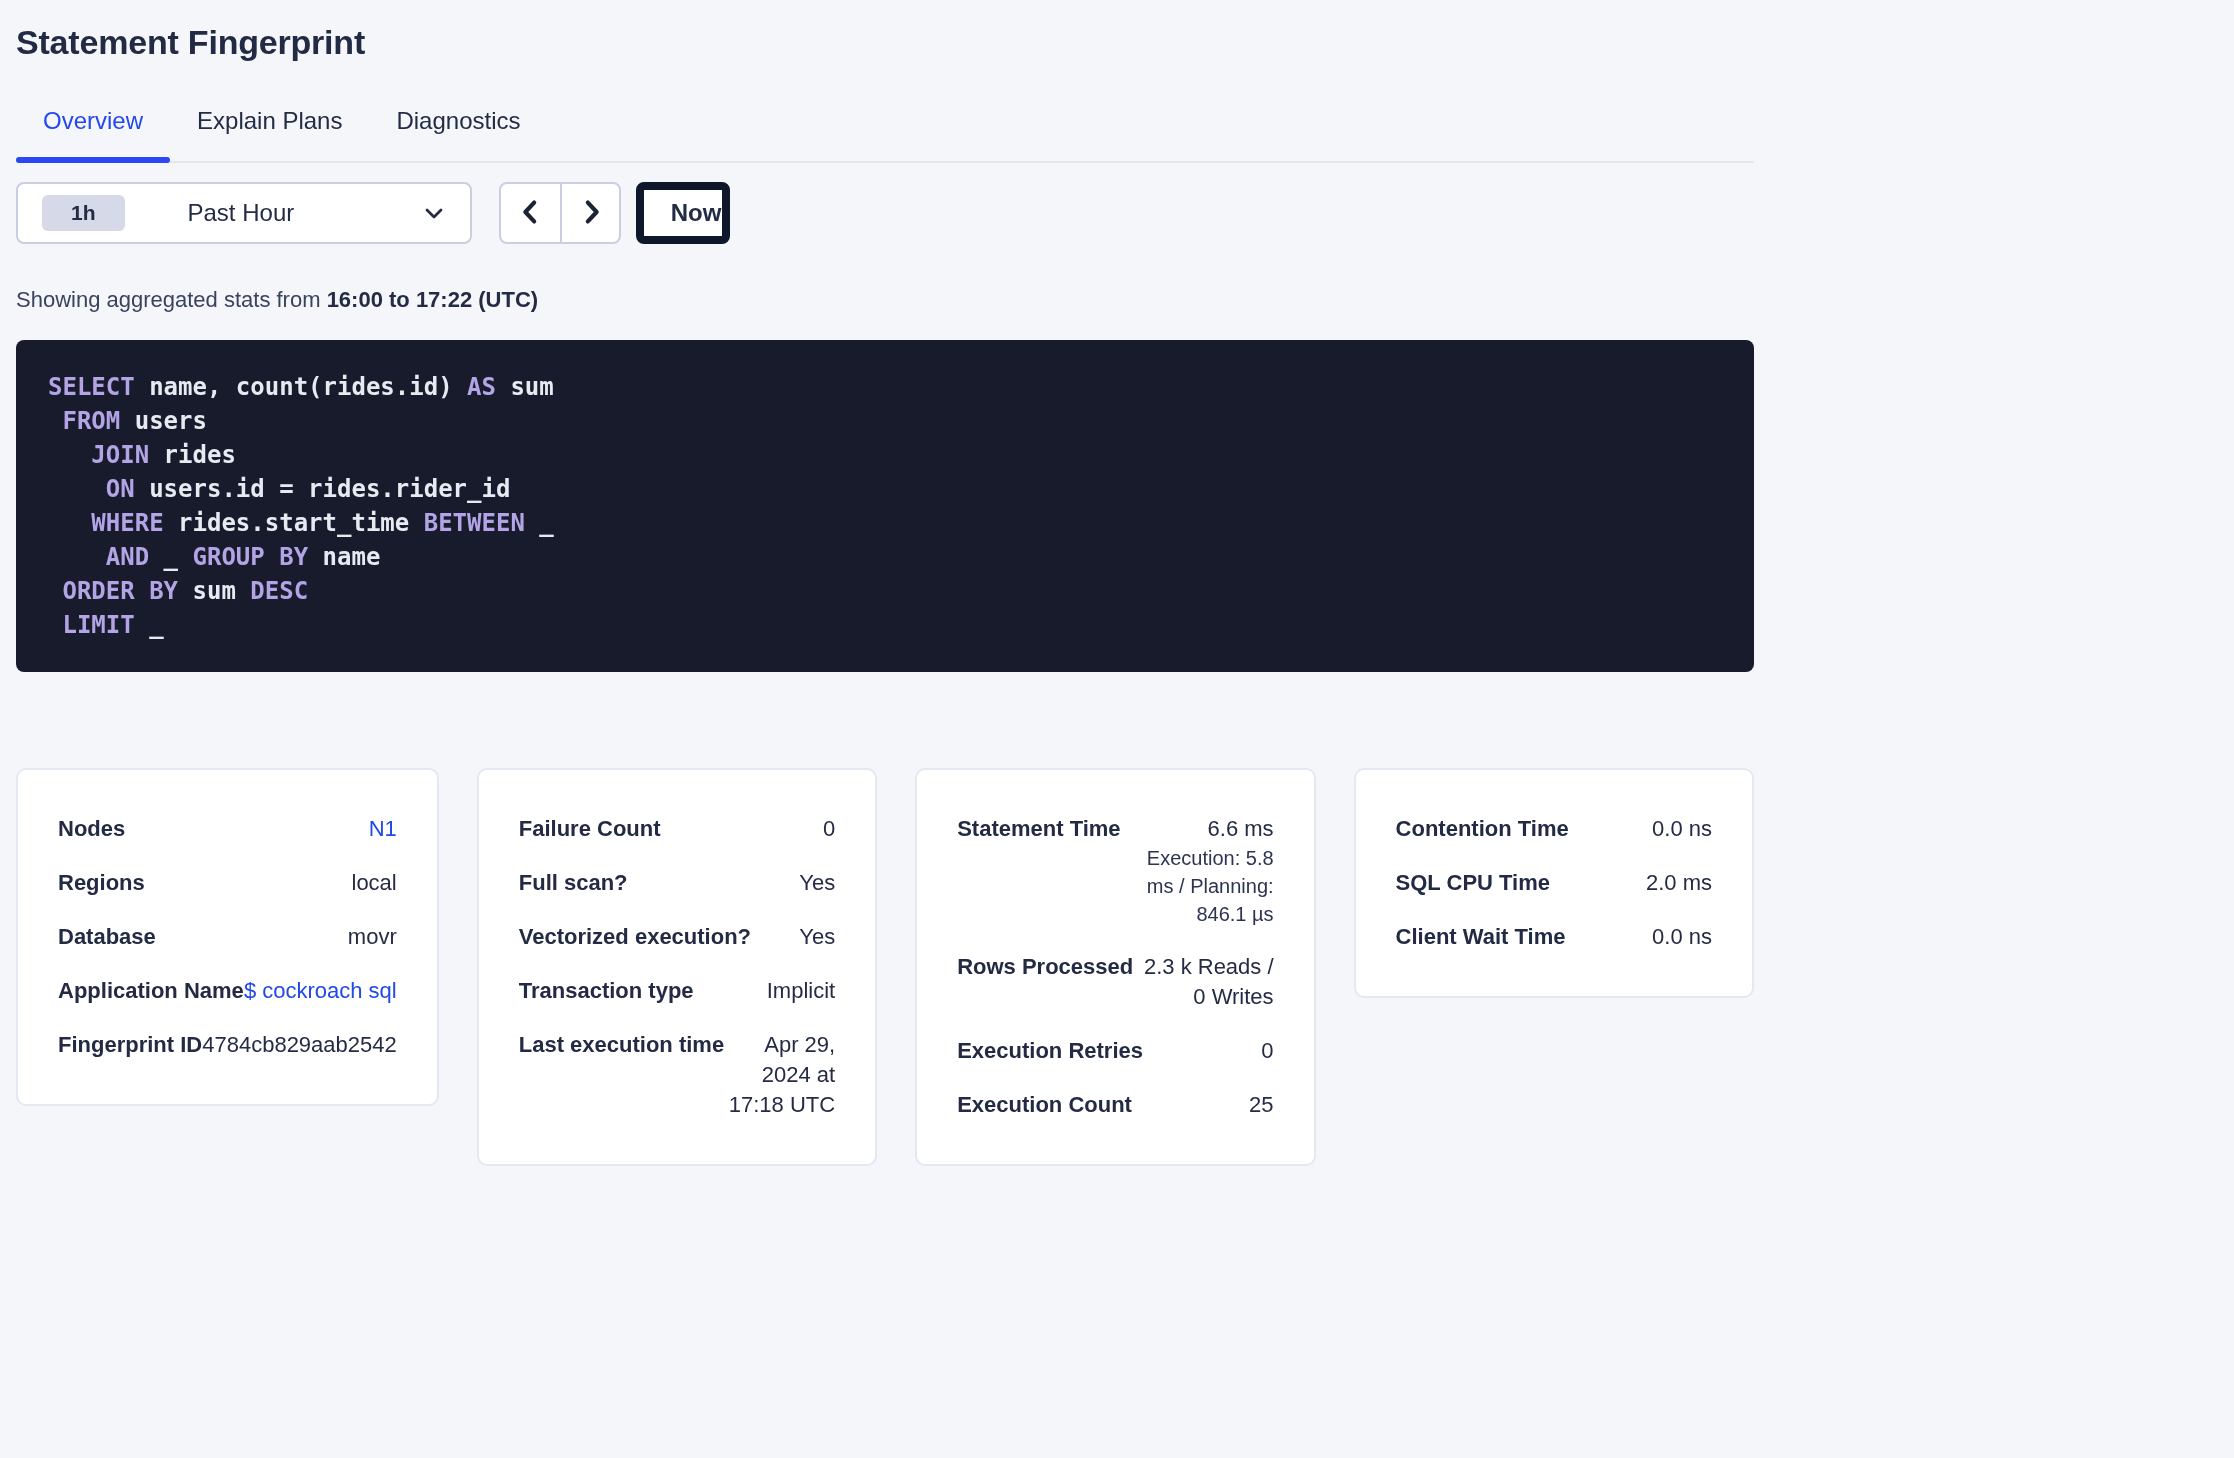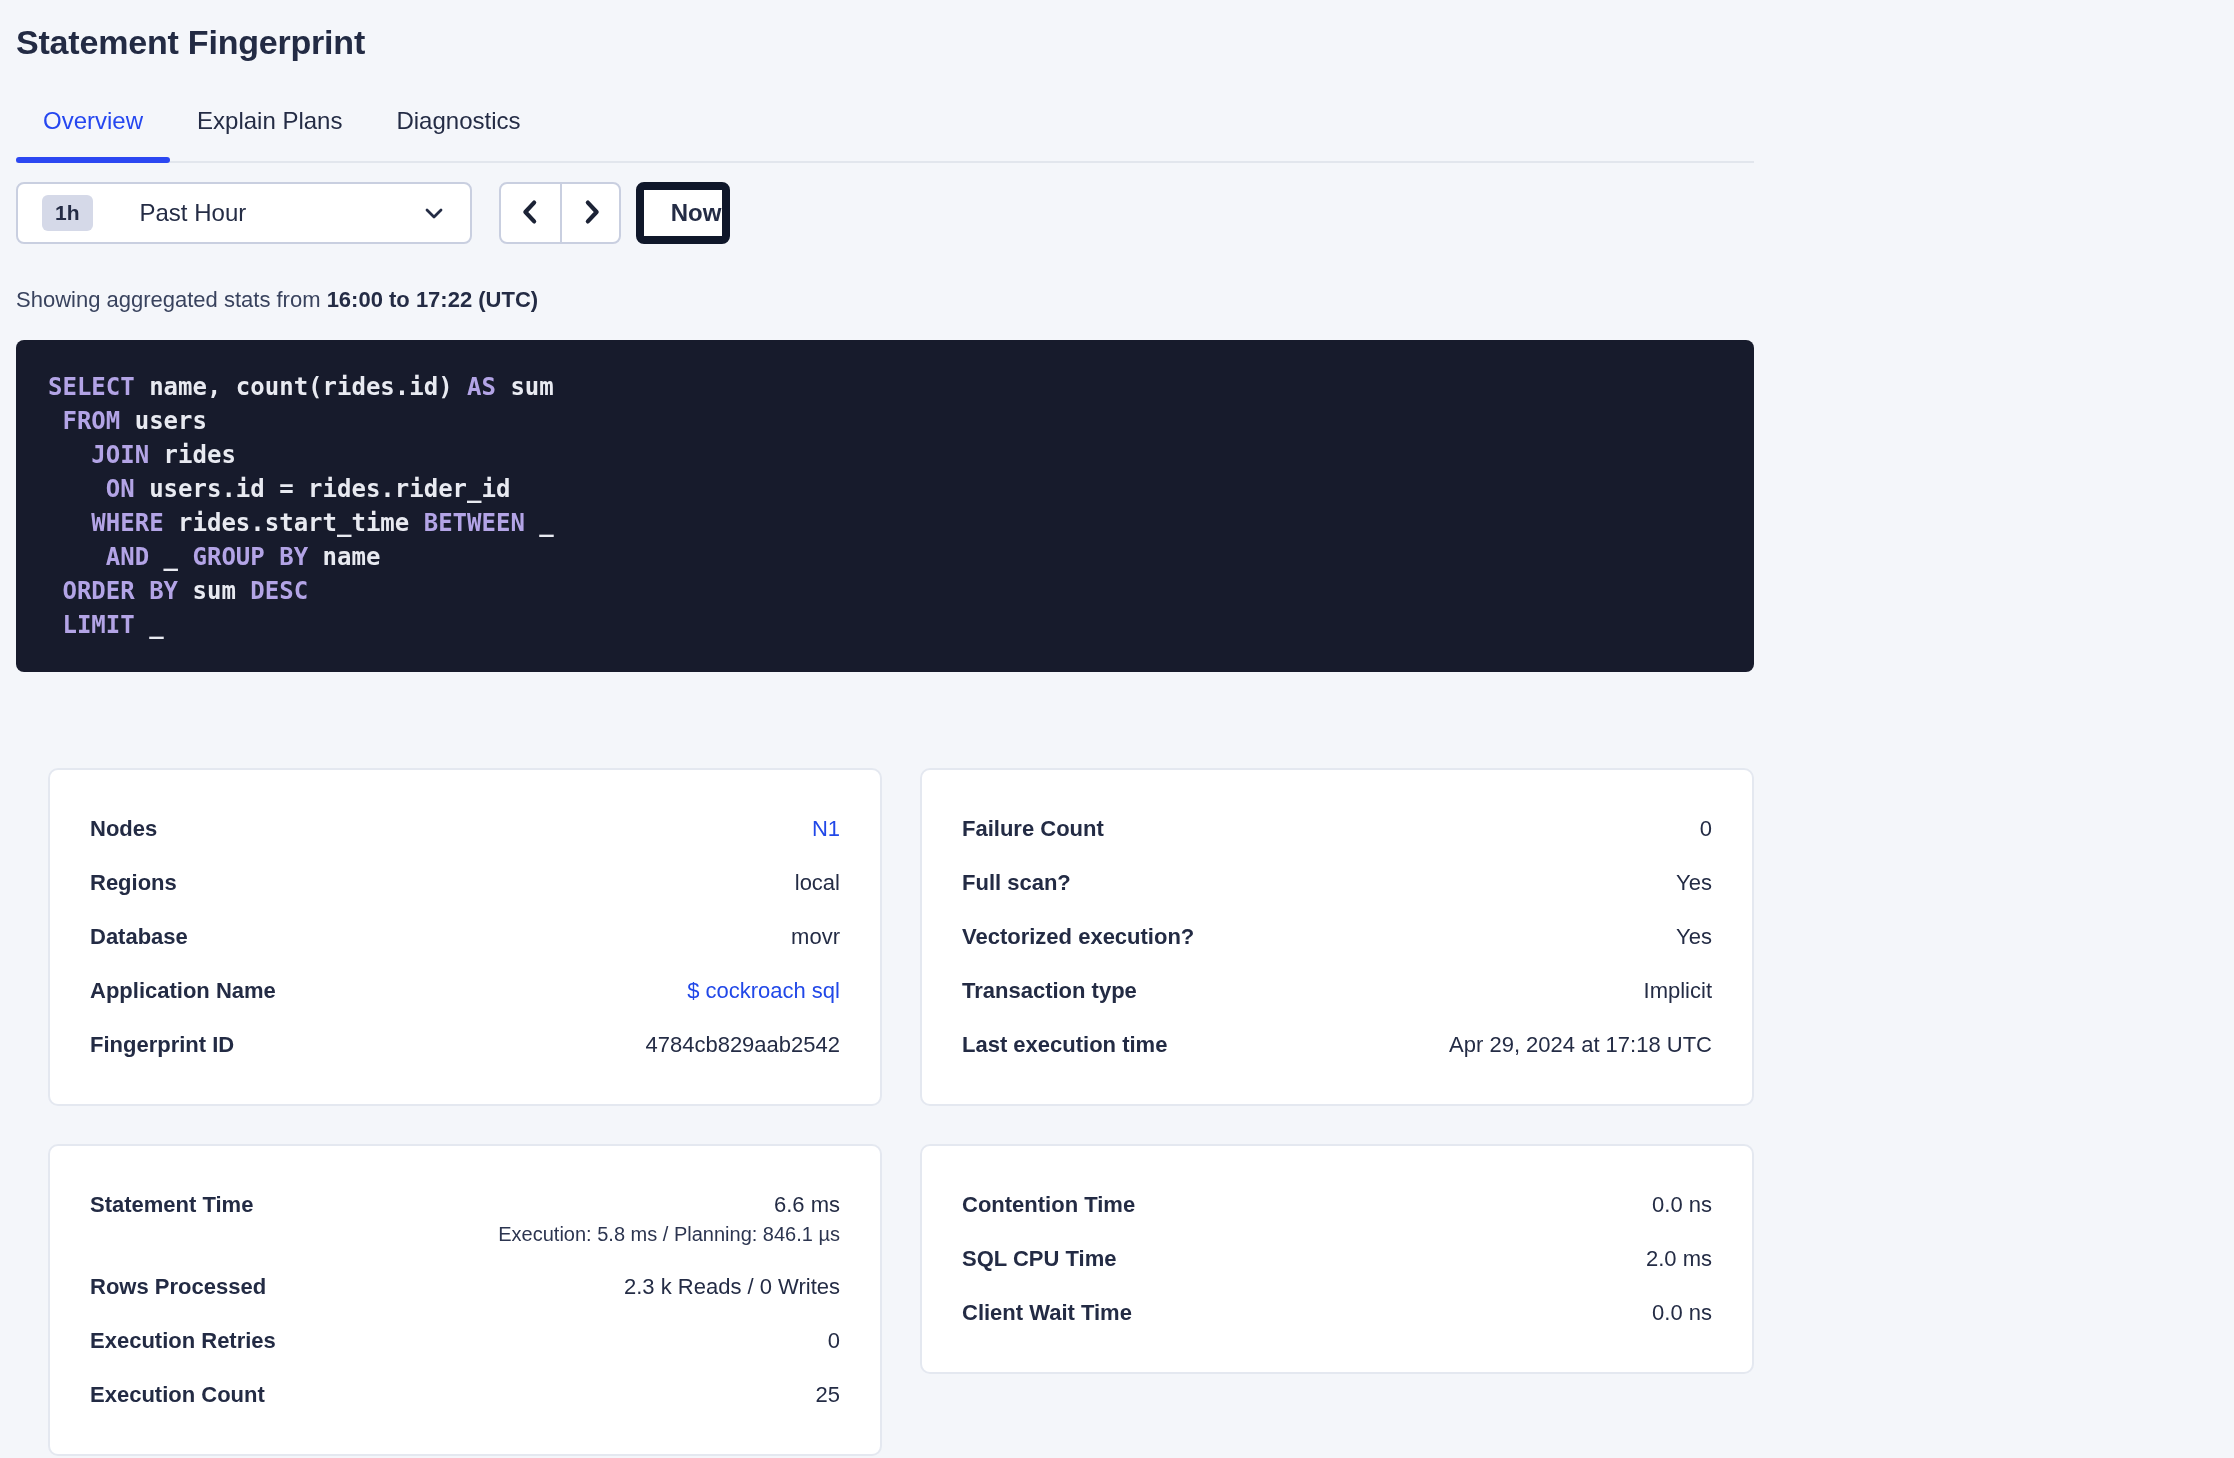--- a/index.html
+++ b/index.html
@@ -62,24 +62,24 @@
     border: 2px solid #c9cfe0;
     border-radius: 8px;
     display: flex;
     align-items: center;
     padding: 0 22px 0 24px;
     cursor: pointer;
   }
   .badge {
     background: #d5d9e8;
     border-radius: 6px;
-    padding: 6px 13px;
+    padding: 6px 29px;
     font-size: 21px;
     font-weight: 700;
-    margin-right: 21px;
+    margin-right: 37px;
   }
   .dd-label { font-size: 24px; font-weight: 500; margin-left: 26px; }
   .dd-chevron { margin-left: auto; display: flex; }
   .arrow-group {
     display: flex;
     margin-left: 27px;
     background: #fff;
     border: 2px solid #c9cfe0;
     border-radius: 8px;
     overflow: hidden;
@@ -129,26 +129,25 @@
     font-size: 24px;
     line-height: 34px;
     font-weight: 700;
   }
   .code-line { white-space: pre; }
   .code-line .kw { color: #b3a4e6; }
   .code-line .pl { color: #e8eaf1; }
   
   .grid {
     display: grid;
-    grid-template-columns: 1fr 1fr;
+    grid-template-columns: 1fr 1fr 1fr 1fr;
     column-gap: 38px;
     row-gap: 38px;
     align-items: start;
     margin-top: 96px;
-    margin-left: 32px;
   }
   .card {
     background: #fff;
     border: 2px solid #e4e8f0;
     border-radius: 10px;
     padding: 44px 40px;
   }
   .row {
     display: flex;
     justify-content: space-between;

